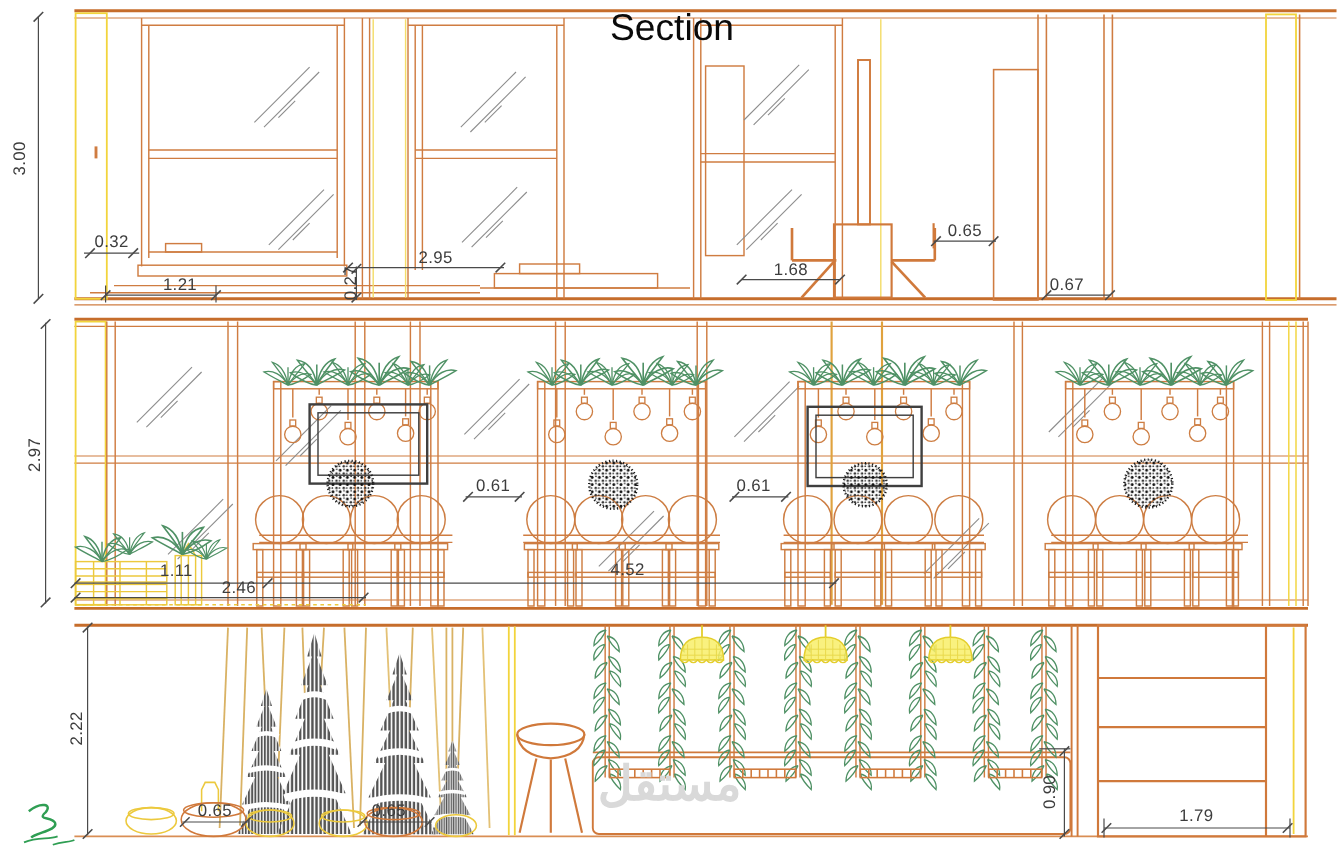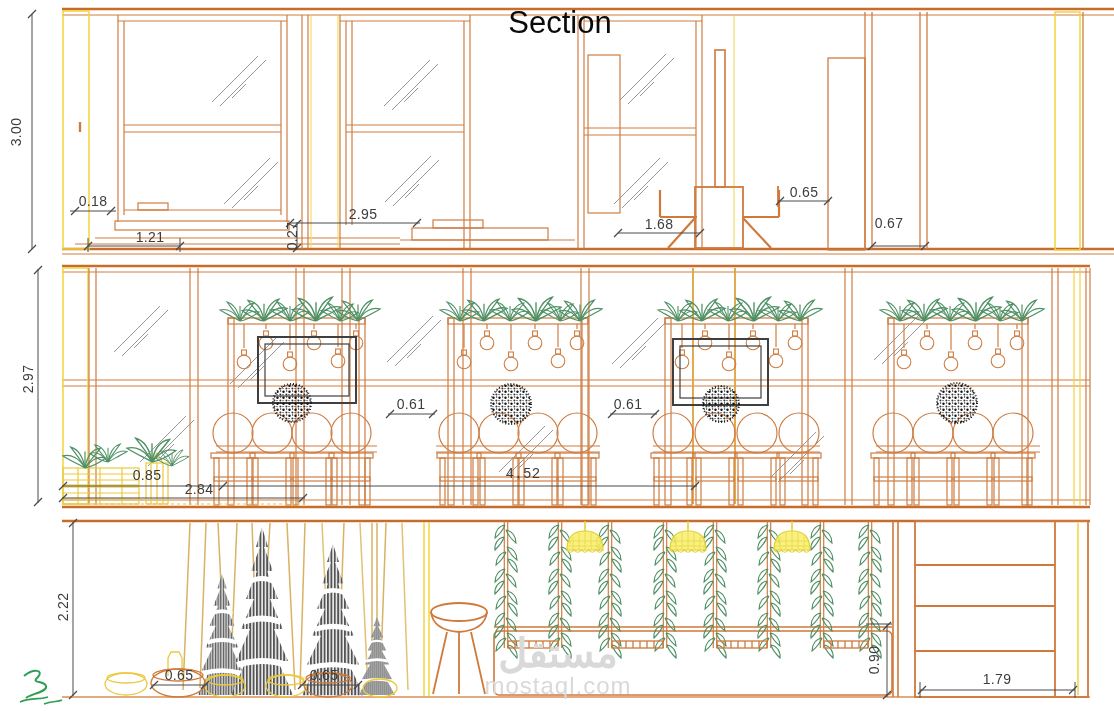--- a/index.html
+++ b/index.html
@@ -582,37 +582,36 @@
   <use href="#tk" x="887" y="626"></use>
         <use href="#tk" x="887" y="695"></use>
   <use href="#tk" x="922" y="690"></use>
         <use href="#tk" x="1073" y="690"></use>
 </g>
 </svg>
 
 <div class="title">Section</div>
 
 <div class="dim vdim" style="left:-6px;top:124px;">3.00</div>
-<div class="dim" style="left:71px;top:193px;">0.18</div>
+<div class="dim" style="left:71px;top:193px;">0.32</div>
 <div class="dim" style="left:128px;top:229px;">1.21</div>
 <div class="dim" style="left:341px;top:206px;">2.95</div>
 <div class="dim vdim" style="left:270px;top:228px;">0.27</div>
 <div class="dim" style="left:637px;top:216px;">1.68</div>
 <div class="dim" style="left:782px;top:184px;">0.65</div>
-<div class="dim" style="left:867px;top:215px;">0.67</div>
+<div class="dim" style="left:867px;top:229px;">0.67</div>
 
 <div class="dim vdim" style="left:6px;top:371px;">2.97</div>
 <div class="dim" style="left:389px;top:396px;">0.61</div>
 <div class="dim" style="left:606px;top:396px;">0.61</div>
-<div class="dim" style="left:125px;top:467px;">0.85</div>
-<div class="dim" style="left:177px;top:481px;">2.84</div>
-<div class="dim" style="left:501px;top:466px;font-family:Liberation Mono, monospace;">4.52</div>
+<div class="dim" style="left:125px;top:467px;">1.11</div>
+<div class="dim" style="left:177px;top:481px;">2.46</div>
+<div class="dim" style="left:501px;top:466px;">4.52</div>
 
 <div class="dim vdim" style="left:41px;top:599px;">2.22</div>
 <div class="dim" style="left:157px;top:667px;">0.65</div>
 <div class="dim" style="left:302px;top:667px;">0.65</div>
 <div class="dim vdim" style="left:852px;top:652px;">0.90</div>
 <div class="dim" style="left:975px;top:671px;">1.79</div>
 
 <div class="wm wm-logo">مستقل</div>
-<div class="wm wm-site">mostaql.com</div>
 
 </div>
 
 </body></html>

